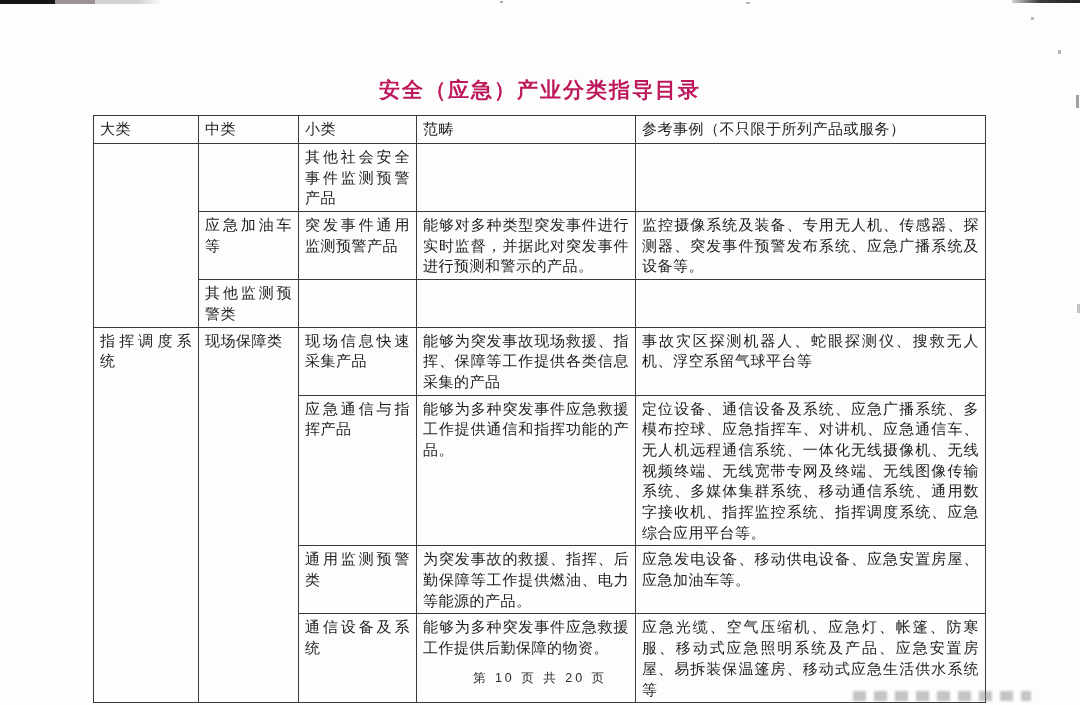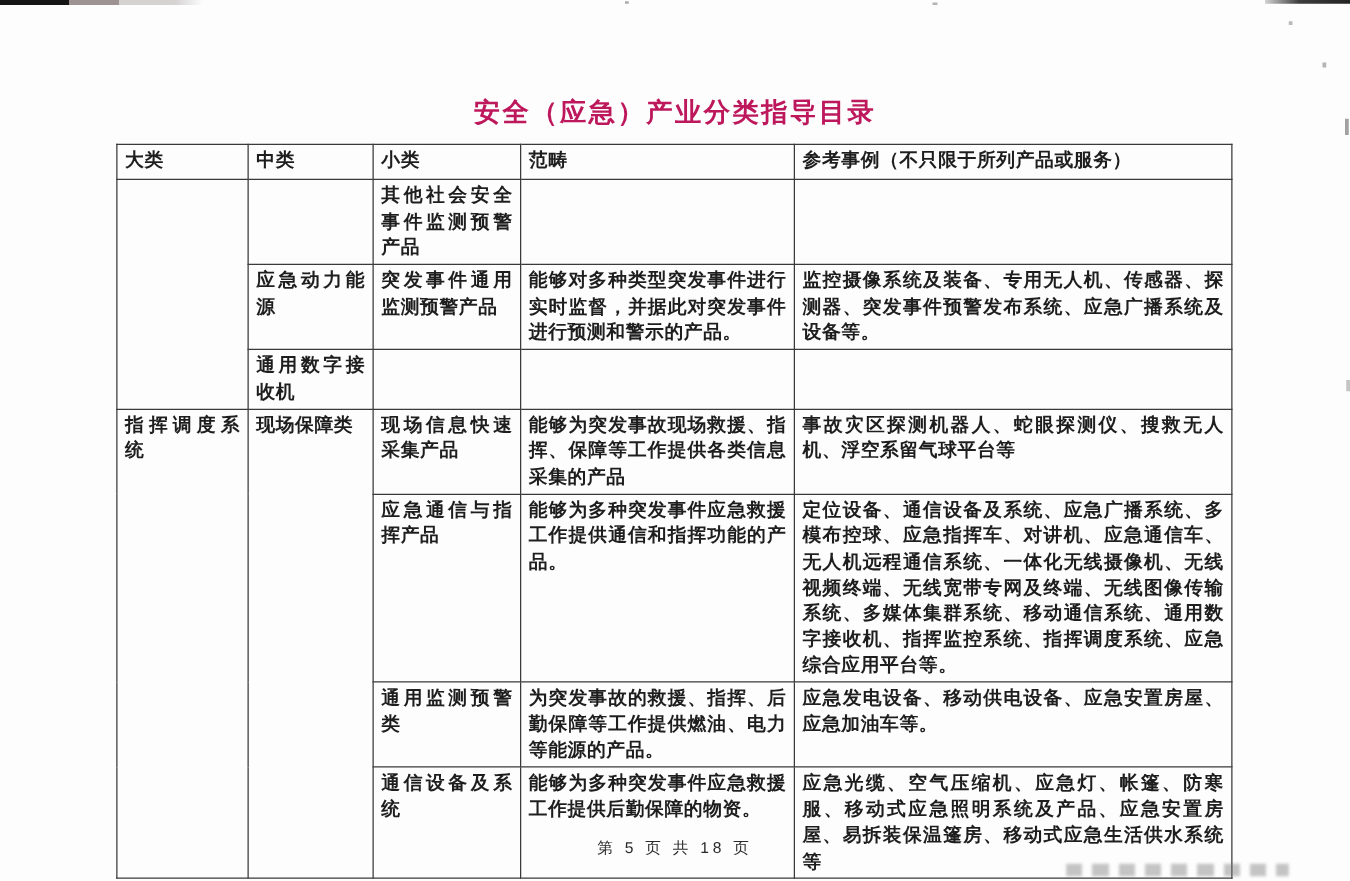--- a/index.html
+++ b/index.html
@@ -27,21 +27,21 @@
     border-collapse:collapse;
     table-layout:fixed;
   }
   .catalog-table th,.catalog-table td{
     border:1.6px solid #3a3a3a;
     vertical-align:top;
     text-align:left;
     padding:3px 6px 2px 6px;
     font-size:15px;
     line-height:1.38;
-    font-weight:bold;
+    font-weight:normal;
     color:#1e1e1e;
     letter-spacing:0.5px;
     overflow:hidden;
   }
   .catalog-table td.body-cell{ text-align:justify; }
   .catalog-table tr.h-header{height:28px;}
   .catalog-table tr.h-r1{height:59px;}
   .catalog-table tr.h-r2{height:60px;}
   .catalog-table tr.h-r3{height:38px;}
   .catalog-table tr.h-r4{height:63px;}
@@ -105,28 +105,28 @@
 
       <tr class="h-r1">
         <td class="body-cell" rowspan="3"></td>
         <td class="body-cell"></td>
         <td class="body-cell">其他社会安全事件监测预警产品</td>
         <td class="body-cell"></td>
         <td class="body-cell"></td>
       </tr>
 
       <tr class="h-r2">
-        <td class="body-cell">应急动力能源</td>
+        <td class="body-cell">应急加油车等</td>
         <td class="body-cell">突发事件通用监测预警产品</td>
         <td class="body-cell">能够对多种类型突发事件进行实时监督，并据此对突发事件进行预测和警示的产品。</td>
         <td class="body-cell">监控摄像系统及装备、专用无人机、传感器、探测器、突发事件预警发布系统、应急广播系统及设备等。</td>
       </tr>
 
       <tr class="h-r3">
-        <td class="body-cell">通用数字接收机</td>
+        <td class="body-cell">其他监测预警类</td>
         <td class="body-cell"></td>
         <td class="body-cell"></td>
         <td class="body-cell"></td>
       </tr>
 
       <tr class="h-r4">
         <td class="body-cell" rowspan="4">指挥调度系统</td>
         <td class="body-cell" rowspan="4">现场保障类</td>
         <td class="body-cell">现场信息快速采集产品</td>
         <td class="body-cell">能够为突发事故现场救援、指挥、保障等工作提供各类信息采集的产品</td>
@@ -146,21 +146,21 @@
       </tr>
 
       <tr class="h-r7">
         <td class="body-cell">通信设备及系统</td>
         <td class="body-cell">能够为多种突发事件应急救援工作提供后勤保障的物资。</td>
         <td class="body-cell">应急光缆、空气压缩机、应急灯、帐篷、防寒服、移动式应急照明系统及产品、应急安置房屋、易拆装保温篷房、移动式应急生活供水系统等</td>
       </tr>
     </tbody>
   </table>
 
-  <div class="page-footer">第 5 页 共 18 页</div>
+  <div class="page-footer">第 10 页 共 20 页</div>
 
   <div class="art art-top-left"></div>
   <div class="art art-top-right"></div>
   <div class="art art-speck-a"></div>
   <div class="art art-speck-b"></div>
   <div class="art art-speck-c"></div>
   <div class="art art-speck-d"></div>
   <div class="art art-edge-dash-1"></div>
   <div class="art art-edge-dash-2"></div>
   <div class="art art-bottom-smudge"></div>

